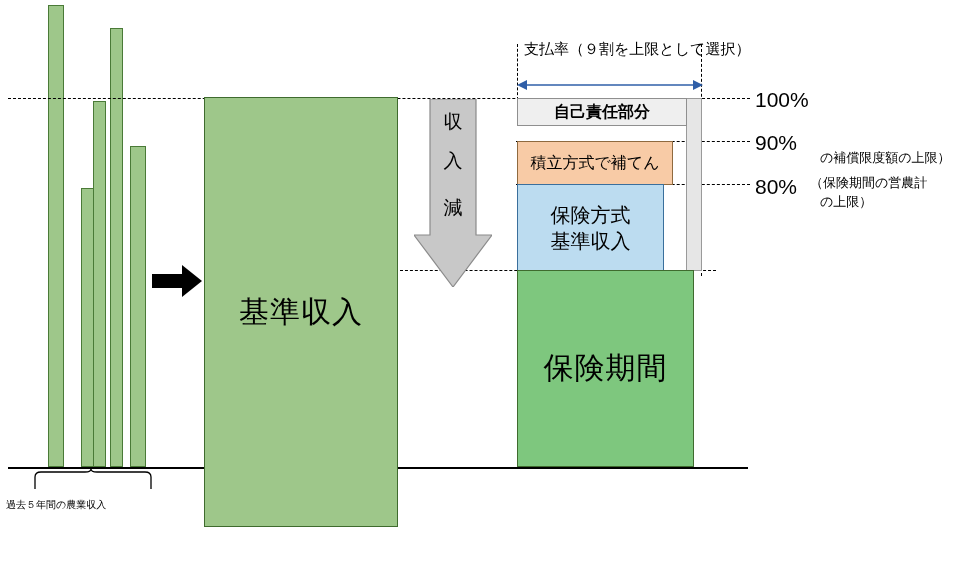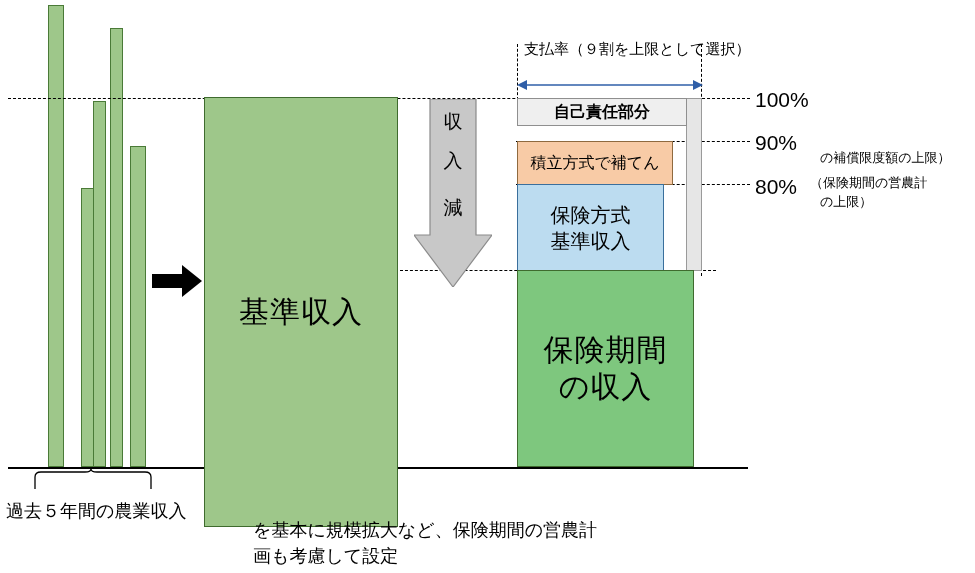--- a/index.html
+++ b/index.html
@@ -108,21 +108,21 @@
     white-space: nowrap;
   }
   .note {
     position: absolute;
     font-size: 13px;
     line-height: 1.42;
     white-space: nowrap;
   }
   .caption {
     position: absolute;
-    font-size: 18px;
+    font-size: 10px;
     line-height: 1.75;
     white-space: nowrap;
   }
   .top-label {
     position: absolute;
     font-size: 15px;
     white-space: nowrap;
   }
   
   .brace svg { display: block; }
@@ -193,36 +193,33 @@
   <div class="block block-hoken" style="left:517px; top:184px; width:147px; height:87px;">
     <span>
       <span>保険方式</span><br>
       <span>基準収入</span>
     </span>
   </div>
 
   <div class="block block-income" style="left:517px; top:270px; width:177px; height:197px;">
     <span>
       <span>保険期間</span><br>
-      <span>の収入</span>
     </span>
   </div>
 
   <div class="pct" style="left:755px; top:88px;">100%</div>
   <div class="pct" style="left:755px; top:131px;">90%</div>
   <div class="pct" style="left:755px; top:175px;">80%</div>
 
   <div class="note" style="left:820px; top:149px;">の補償限度額の上限）</div>
   <div class="note" style="left:810px; top:174px;">（保険期間の営農計</div>
   <div class="note" style="left:820px; top:193px;">の上限）</div>
 
   <div class="abs brace" style="left:33px; top:469px;">
     <svg width="120" height="22" viewBox="0 0 120 22">
       <path d="M2,20 L2,8 Q2,3 8,3 L52,3 Q58,3 58,0 Q58,3 64,3 L112,3 Q118,3 118,8 L118,20" fill="none" stroke="#000" stroke-width="1.3"></path>
     </svg>
   </div>
 
   <div class="caption" style="left:6px; top:496px;">過去５年間の農業収入</div>
 
-  <div class="caption" style="left:253px; top:515px;">を基本に規模拡大など、保険期間の営農計</div>
-  <div class="caption" style="left:253px; top:541px;">画も考慮して設定</div>
 
 </div>
 
 </body></html>

